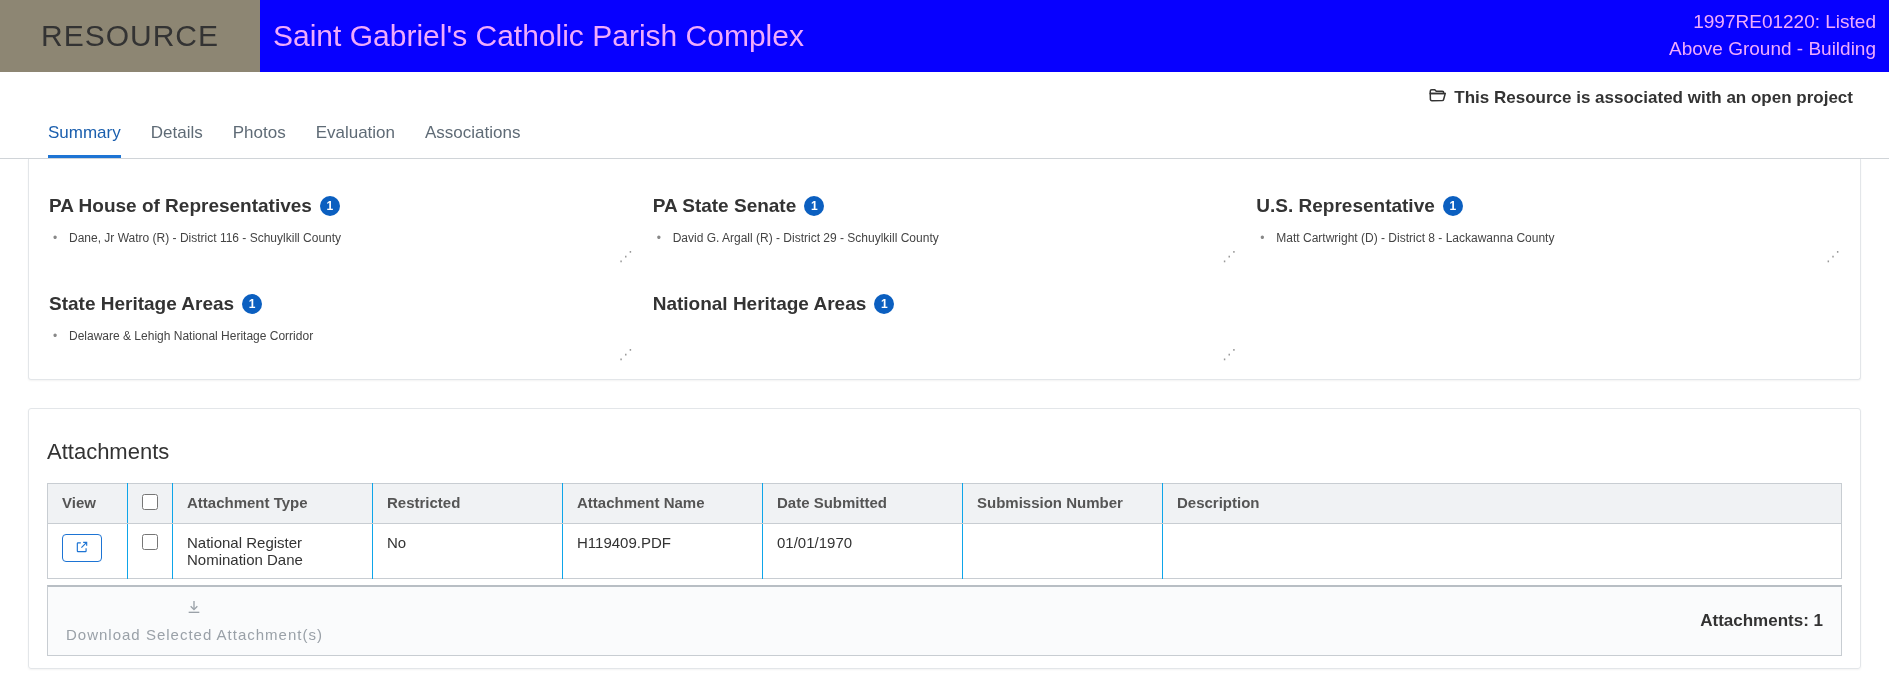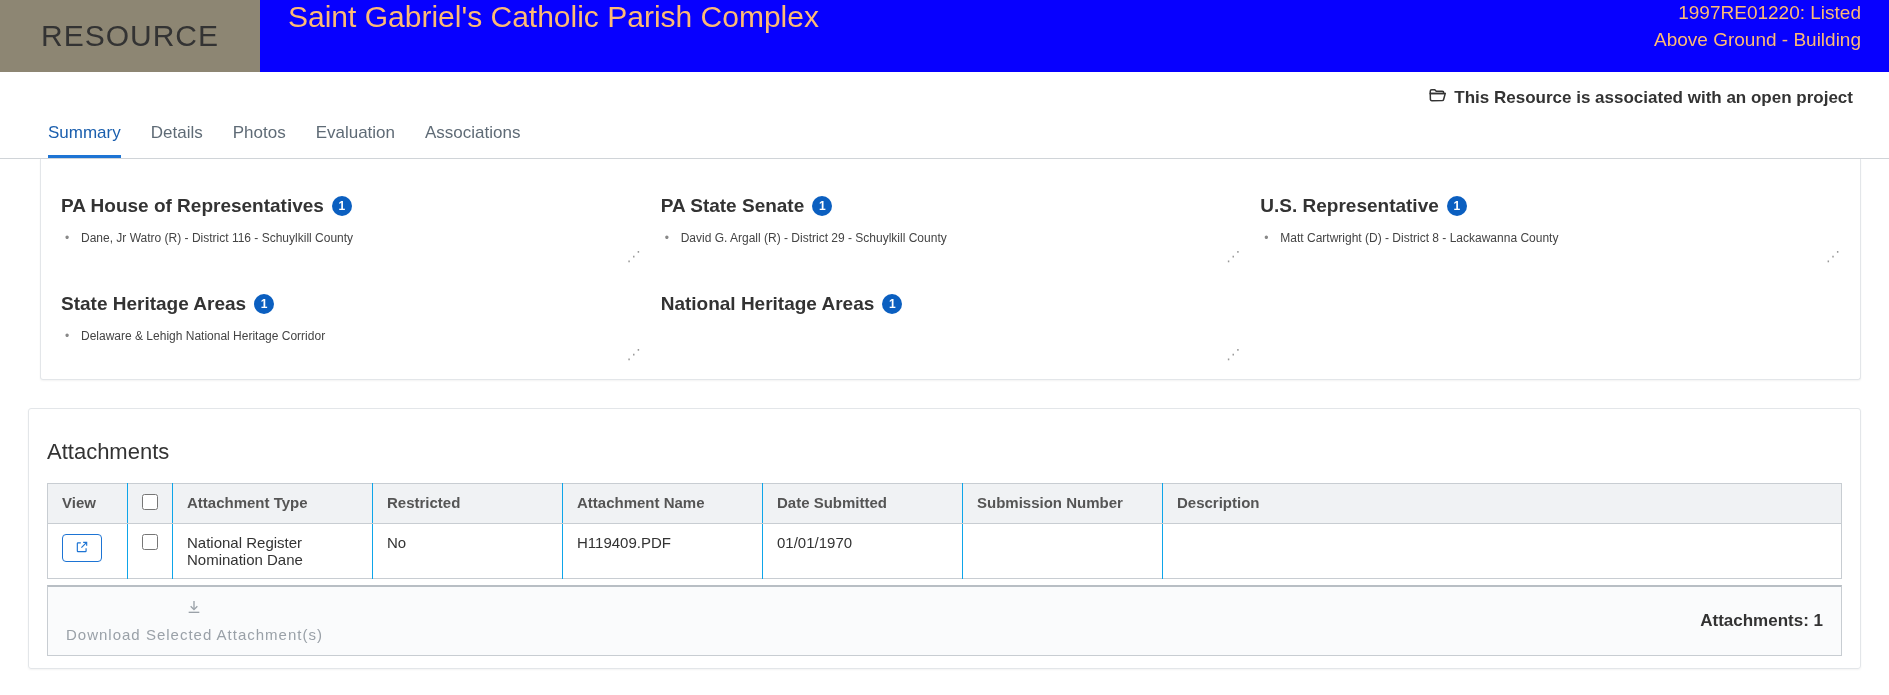--- a/index.html
+++ b/index.html
@@ -3,39 +3,39 @@
 <meta charset="utf-8">
 <style>
   * { box-sizing: border-box; margin: 0; padding: 0; }
   html, body { width: 1889px; font-family: "Segoe UI", Arial, sans-serif; font-size: 16px; color: #333; background: #fff; }
   .header { display: flex; width: 100%; height: 72px; overflow: hidden; }
   .header-left {
     width: 260px; background: #8d8673; color: #333; display: flex; align-items: center; justify-content: center;
     font-size: 30px; letter-spacing: 1px; font-weight: 400;
   }
   .header-right {
-    flex: 1; background: #0700ff; color: #fdba74; display: flex; align-items: flex-start; justify-content: space-between;
-    padding: 0 28px; white-space: nowrap;
+    flex: 1; background: #0700ff; color: #f0abfc; display: flex; align-items: center; justify-content: space-between;
+    padding: 0 13px; white-space: nowrap;
   }
   .header-title { font-size: 30px; font-weight: 400; }
   .header-meta { text-align: right; font-size: 19px; line-height: 1.4; }
   .open-project {
     display: flex; justify-content: flex-end; align-items: center; gap: 8px;
     padding: 14px 36px 0 0; font-size: 17px; font-weight: 600; color: #333;
   }
   .open-project svg { width: 18px; height: 18px; }
   .tabs {
     display: flex; gap: 30px; padding: 0 48px; border-bottom: 1px solid #d0d4d8; margin-top: 4px;
   }
   .tab {
     padding: 10px 0 12px 0; font-size: 17px; color: #5f6b76; cursor: pointer; border-bottom: 3px solid transparent;
   }
   .tab.active { color: #1b5fae; border-bottom: 3px solid #1d74d4; font-weight: 500; }
   .panel {
-    margin: 0 28px 28px 40px; border: 1px solid #e3e6e9; border-top: none; border-radius: 0 0 3px 3px;
+    margin: 0 28px 28px 28px; border: 1px solid #e3e6e9; border-top: none; border-radius: 0 0 3px 3px;
     padding: 36px 20px 22px 20px; box-shadow: 0 1px 2px rgba(0,0,0,0.05);
   }
   .info-grid { display: grid; grid-template-columns: 1fr 1fr 1fr; column-gap: 20px; row-gap: 34px; }
   .info-block h3 { font-size: 19px; font-weight: 700; display: flex; align-items: center; gap: 8px; margin-bottom: 14px; }
   .count-badge {
     display: inline-flex; align-items: center; justify-content: center;
     width: 20px; height: 20px; border-radius: 50%; background: #0b5fc0; color: #fff; font-size: 12px; font-weight: 700;
   }
   .info-block ul { list-style: none; position: relative; padding-right: 18px; min-height: 28px; }
   .info-block li { position: relative; padding-left: 20px; font-size: 12px; color: #444; }

